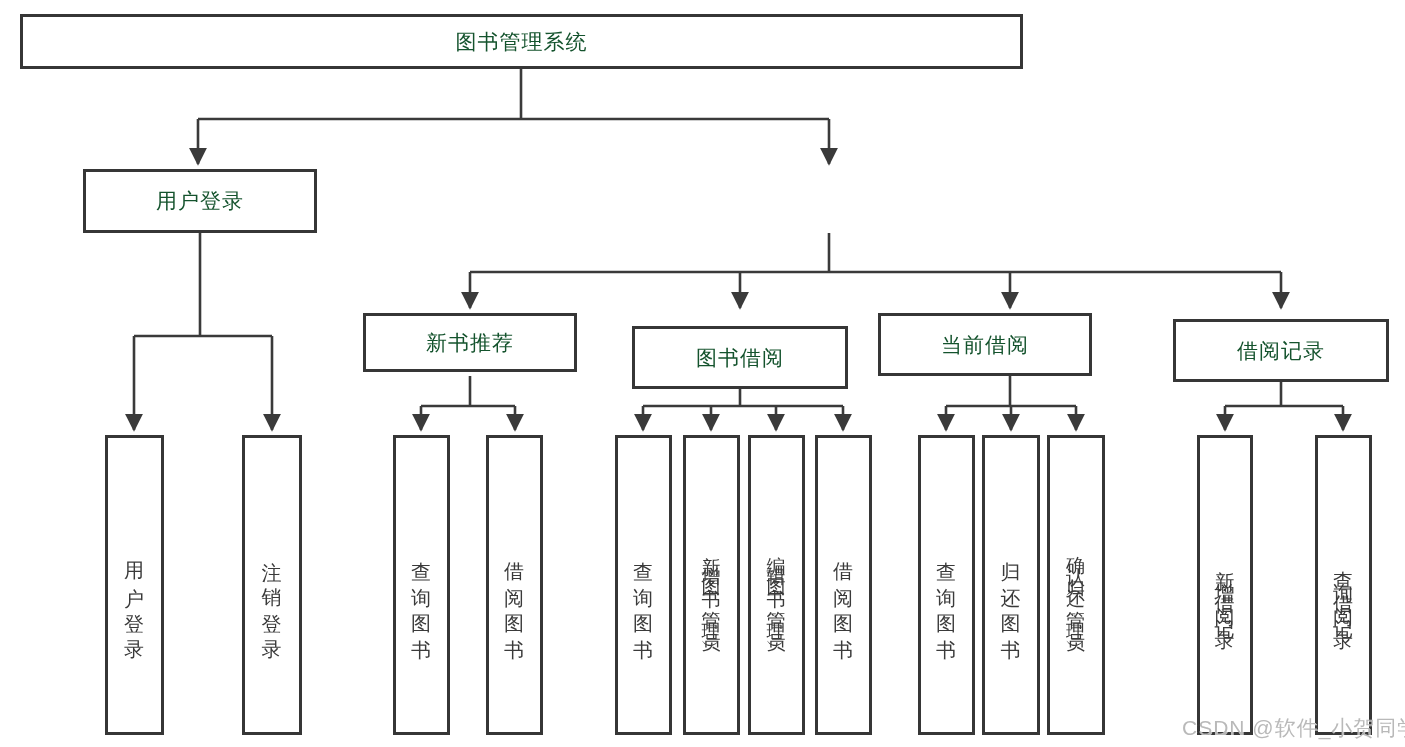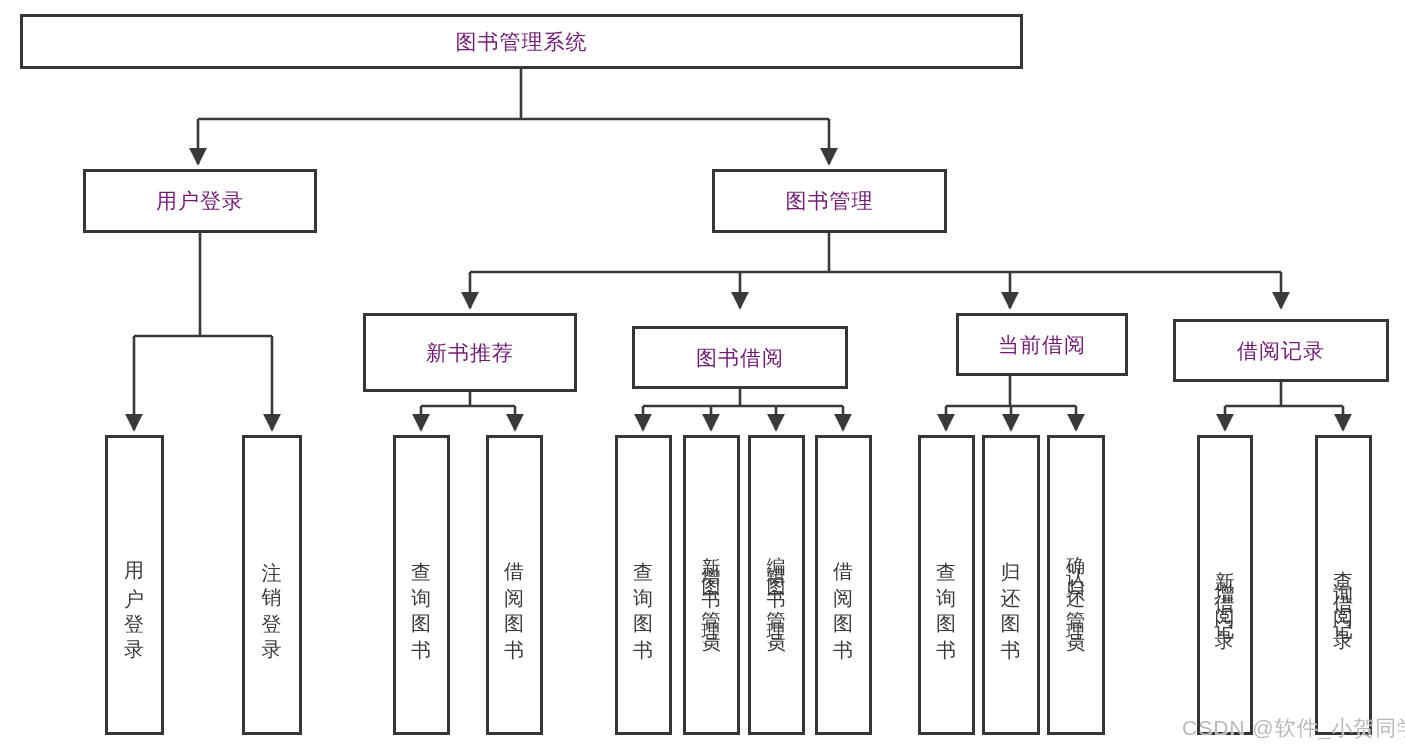--- a/index.html
+++ b/index.html
@@ -25,21 +25,21 @@
   }
   .hbox {
     position: absolute;
     background: #ffffff;
     border: 3px solid #363636;
     box-sizing: border-box;
     display: flex;
     align-items: center;
     justify-content: center;
     font-size: 21px;
-    color: #701a75;
+    color: #14532d;
     letter-spacing: 1px;
     z-index: 2;
     white-space: nowrap;
   }
   .leaf {
     position: absolute;
     top: 435px;
     height: 300px;
     background: #ffffff;
     border: 3px solid #363636;
@@ -126,31 +126,28 @@
     </g>
   </svg>
 
   <div class="hbox" style="left:20px; top:14px; width:1003px; height:55px;">
     <span>图书管理系统</span>
   </div>
 
   <div class="hbox" style="left:83px; top:169px; width:234px; height:64px;">
     <span>用户登录</span>
   </div>
-  <div class="hbox" style="left:712px; top:169px; width:235px; height:64px;">
-    <span>图书管理</span>
-  </div>
 
-  <div class="hbox" style="left:363px; top:313px; width:214px; height:79px;">
+  <div class="hbox" style="left:363px; top:313px; width:214px; height:59px;">
     <span>新书推荐</span>
   </div>
   <div class="hbox" style="left:632px; top:326px; width:216px; height:63px;">
     <span>图书借阅</span>
   </div>
-  <div class="hbox" style="left:956px; top:313px; width:172px; height:63px;">
+  <div class="hbox" style="left:878px; top:313px; width:214px; height:63px;">
     <span>当前借阅</span>
   </div>
   <div class="hbox" style="left:1173px; top:319px; width:216px; height:63px;">
     <span>借阅记录</span>
   </div>
 
   <div class="leaf ls4" style="left:105px; width:59px;">
     <span>用户登录</span>
   </div>
   <div class="leaf ls4" style="left:242px; width:60px;">

